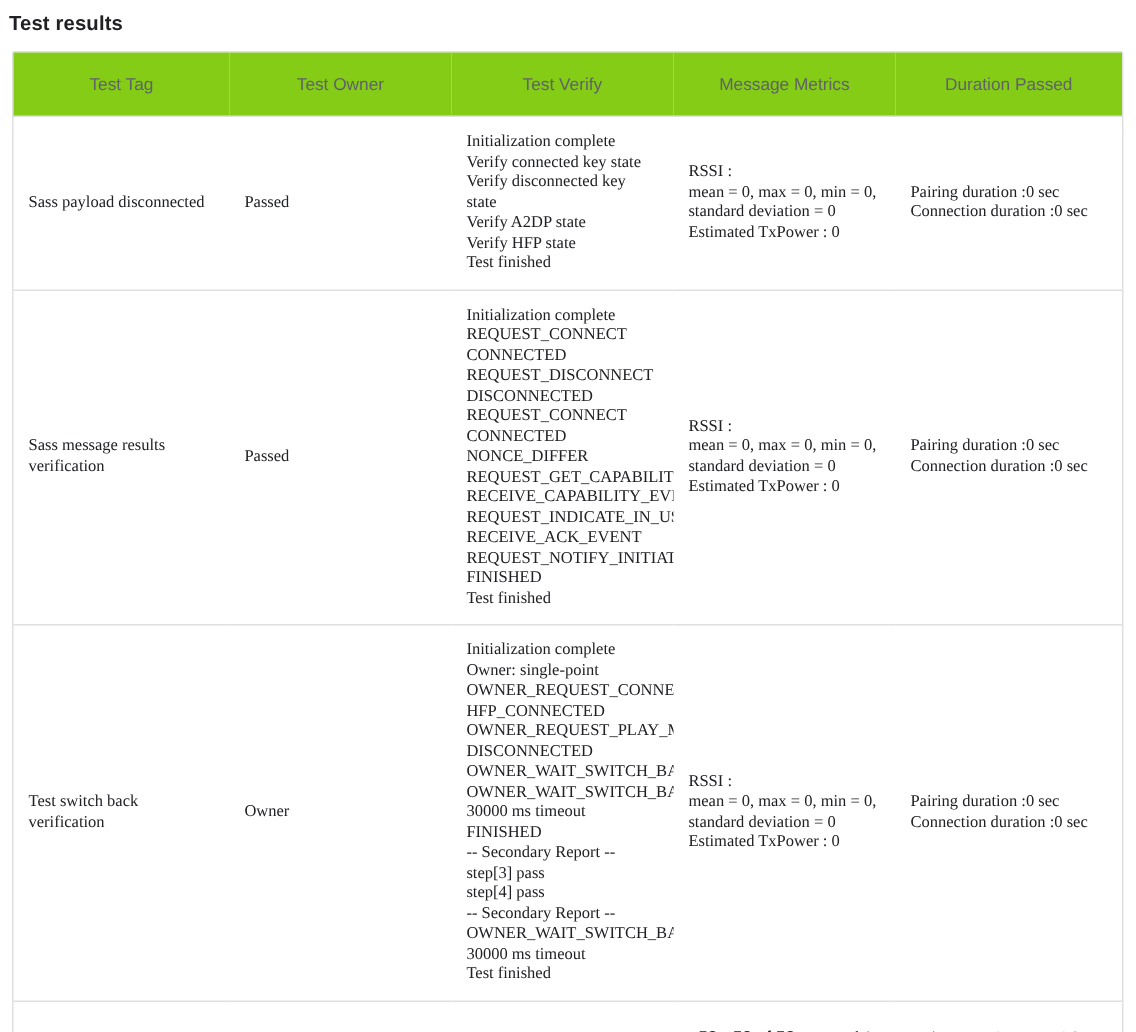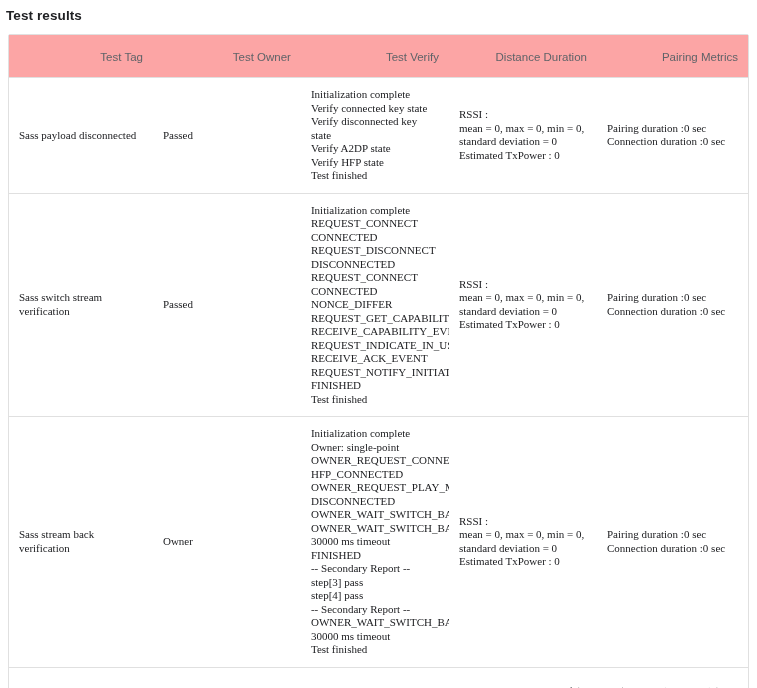--- a/index.html
+++ b/index.html
@@ -35,28 +35,28 @@
     background: #fff;
     box-sizing: border-box;
     width: 741px;
   }
   table.results {
     border-collapse: collapse;
     width: 100%;
     table-layout: fixed;
   }
   table.results thead th {
-    text-align: right;
+    text-align: center;
     font-size: 11.5px;
     font-weight: normal;
     color: #5f6368;
     padding: 16px 10px 14px 10px;
     border-bottom: 1px solid #e0e0e0;
     vertical-align: middle;
-    background: #fca5a5;
+    background: #84cc16;
   }
   table.results tbody td {
     font-size: 11px;
     color: #202124;
     padding: 10px 10px 10px 10px;
     border-bottom: 1px solid #e0e0e0;
     vertical-align: middle;
     line-height: 13.5px;
     overflow: hidden;
     font-family: Liberation Serif, serif;
@@ -136,22 +136,22 @@
         <col class="col-status">
         <col class="col-msg">
         <col class="col-dist">
         <col class="col-dur">
       </colgroup>
       <thead>
         <tr>
           <th>Test Tag</th>
           <th>Test Owner</th>
           <th>Test Verify</th>
-          <th>Distance Duration</th>
-          <th>Pairing Metrics</th>
+          <th>Message Metrics</th>
+          <th>Duration Passed</th>
         </tr>
       </thead>
       <tbody>
         <tr>
           <td class="tag-cell">Sass payload disconnected</td>
           <td>Passed</td>
           <td class="msg-cell">Initialization complete
 Verify connected key state
 Verify disconnected key
 state
@@ -159,21 +159,21 @@
 Verify HFP state
 Test finished</td>
           <td class="dist-cell">RSSI :
 mean = 0, max = 0, min = 0,
 standard deviation = 0
 Estimated TxPower : 0</td>
           <td class="dur-cell">Pairing duration :0 sec
 Connection duration :0 sec</td>
         </tr>
         <tr>
-          <td class="tag-cell" style="white-space:pre">Sass switch stream
+          <td class="tag-cell" style="white-space:pre">Sass message results
 verification</td>
           <td>Passed</td>
           <td class="msg-cell">Initialization complete
 REQUEST_CONNECT
 CONNECTED
 REQUEST_DISCONNECT
 DISCONNECTED
 REQUEST_CONNECT
 CONNECTED
 NONCE_DIFFER
@@ -185,21 +185,21 @@
 FINISHED
 Test finished</td>
           <td class="dist-cell">RSSI :
 mean = 0, max = 0, min = 0,
 standard deviation = 0
 Estimated TxPower : 0</td>
           <td class="dur-cell">Pairing duration :0 sec
 Connection duration :0 sec</td>
         </tr>
         <tr>
-          <td class="tag-cell" style="white-space:pre">Sass stream back
+          <td class="tag-cell" style="white-space:pre">Test switch back
 verification</td>
           <td>Owner</td>
           <td class="msg-cell">Initialization complete
 Owner: single-point
 OWNER_REQUEST_CONNECT
 HFP_CONNECTED
 OWNER_REQUEST_PLAY_MED
 DISCONNECTED
 OWNER_WAIT_SWITCH_BACK
 OWNER_WAIT_SWITCH_BACK

